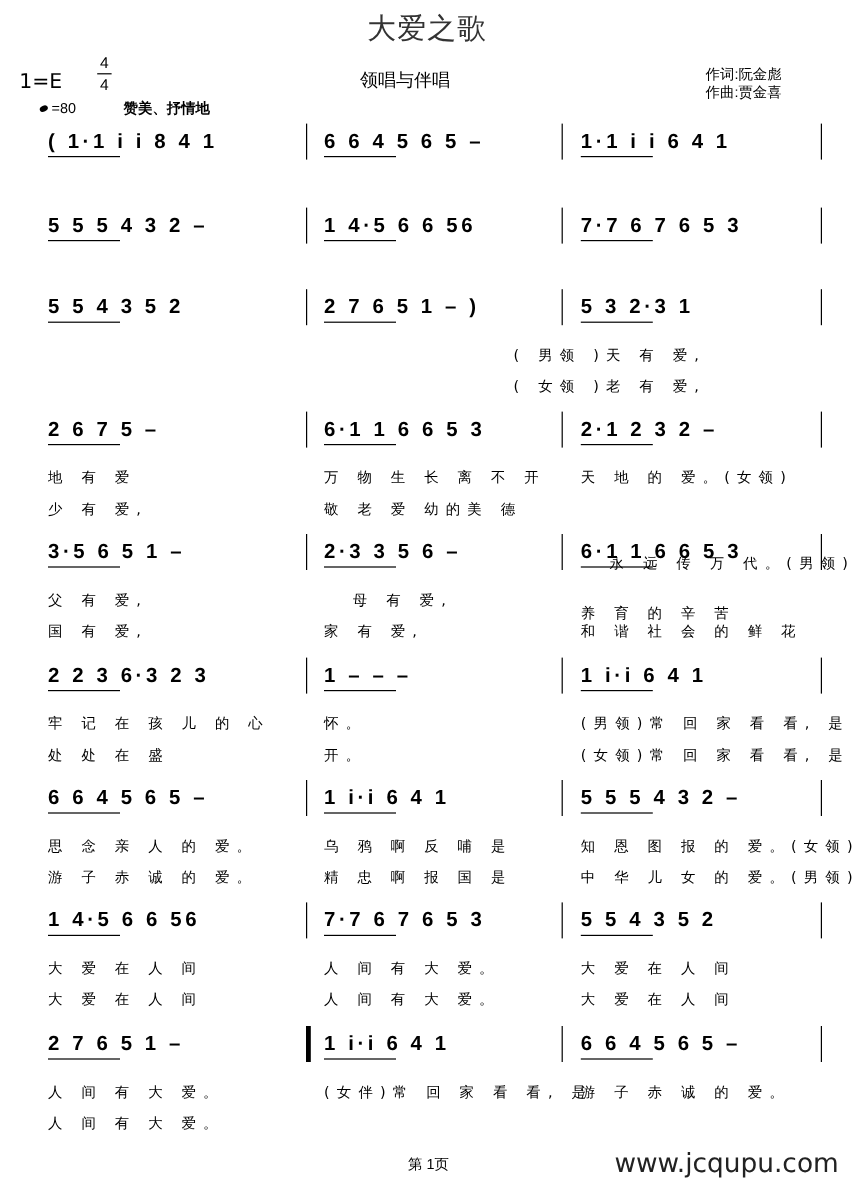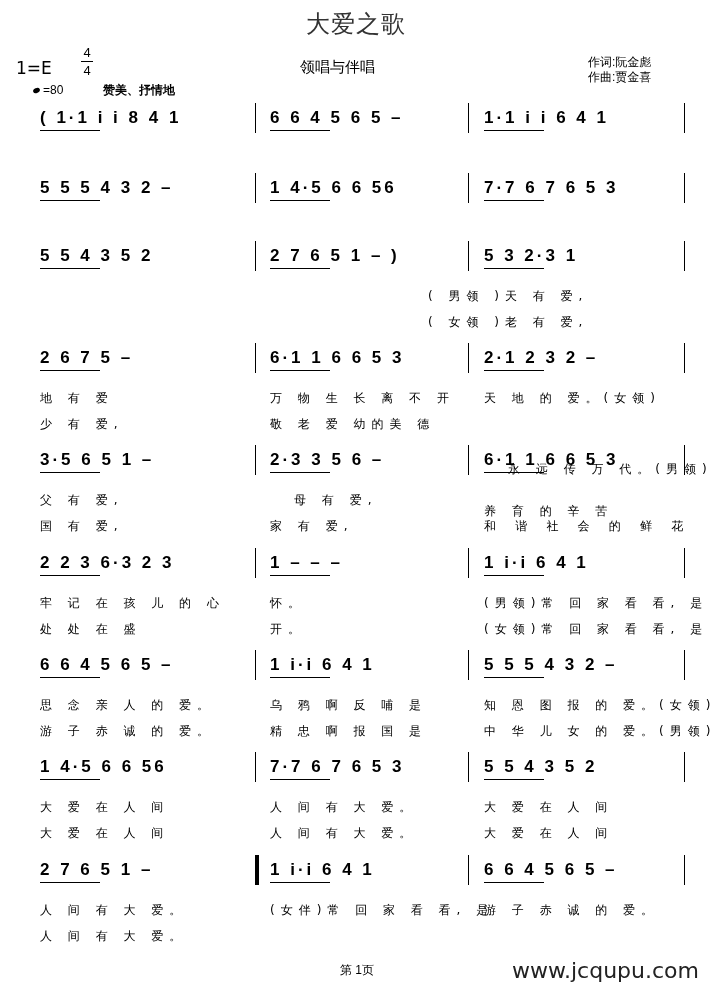--- a/index.html
+++ b/index.html
@@ -120,21 +120,21 @@
       <div class="bar" style="left: 684px;"></div>
     </div>
     <div class="lyric" style="top: 492px;">
       <span style="left: 40px; white-space: pre; letter-spacing: 6px;">父 有 爱,</span>
       <span style="left: 270px; white-space: pre; letter-spacing: 6px; margin-left: 24px;">母 有 爱,</span>
       <span style="left: 484px; white-space: pre; letter-spacing: 6px; margin-top: 11px;">养 育 的 辛 苦</span>
     </div>
     <div class="lyric" style="top: 518px;">
       <span style="left: 40px; white-space: pre; letter-spacing: 6px;">国 有 爱,</span>
       <span style="left: 270px; white-space: pre; letter-spacing: 6px;">家 有 爱,</span>
-      <span style="left: 484px; white-space: pre; letter-spacing: 6px; font-family: Liberation Mono, monospace;">和 谐 社 会 的 鲜 花</span>
+      <span style="left: 484px; white-space: pre; letter-spacing: 6px;">和 谐 社 会 的 鲜 花</span>
     </div>
     <div class="line-mel" style="top: 553px;">
       <div class="n" style="left: 40px; white-space: pre; letter-spacing: 3px;">2 2 3 6·3 2 3</div>
       <div class="ul" style="left: 40px; top: 22px; width: 60px;"></div>
       <div class="n" style="left: 270px; white-space: pre; letter-spacing: 3px;">1 – – –</div>
       <div class="ul" style="left: 270px; top: 22px; width: 60px;"></div>
       <div class="n" style="left: 484px; white-space: pre; letter-spacing: 3px;">1 i·i 6 4 1</div>
       <div class="ul" style="left: 484px; top: 22px; width: 60px;"></div>
       <div class="bar" style="left: 255px;"></div>
       <div class="bar" style="left: 468px;"></div>

